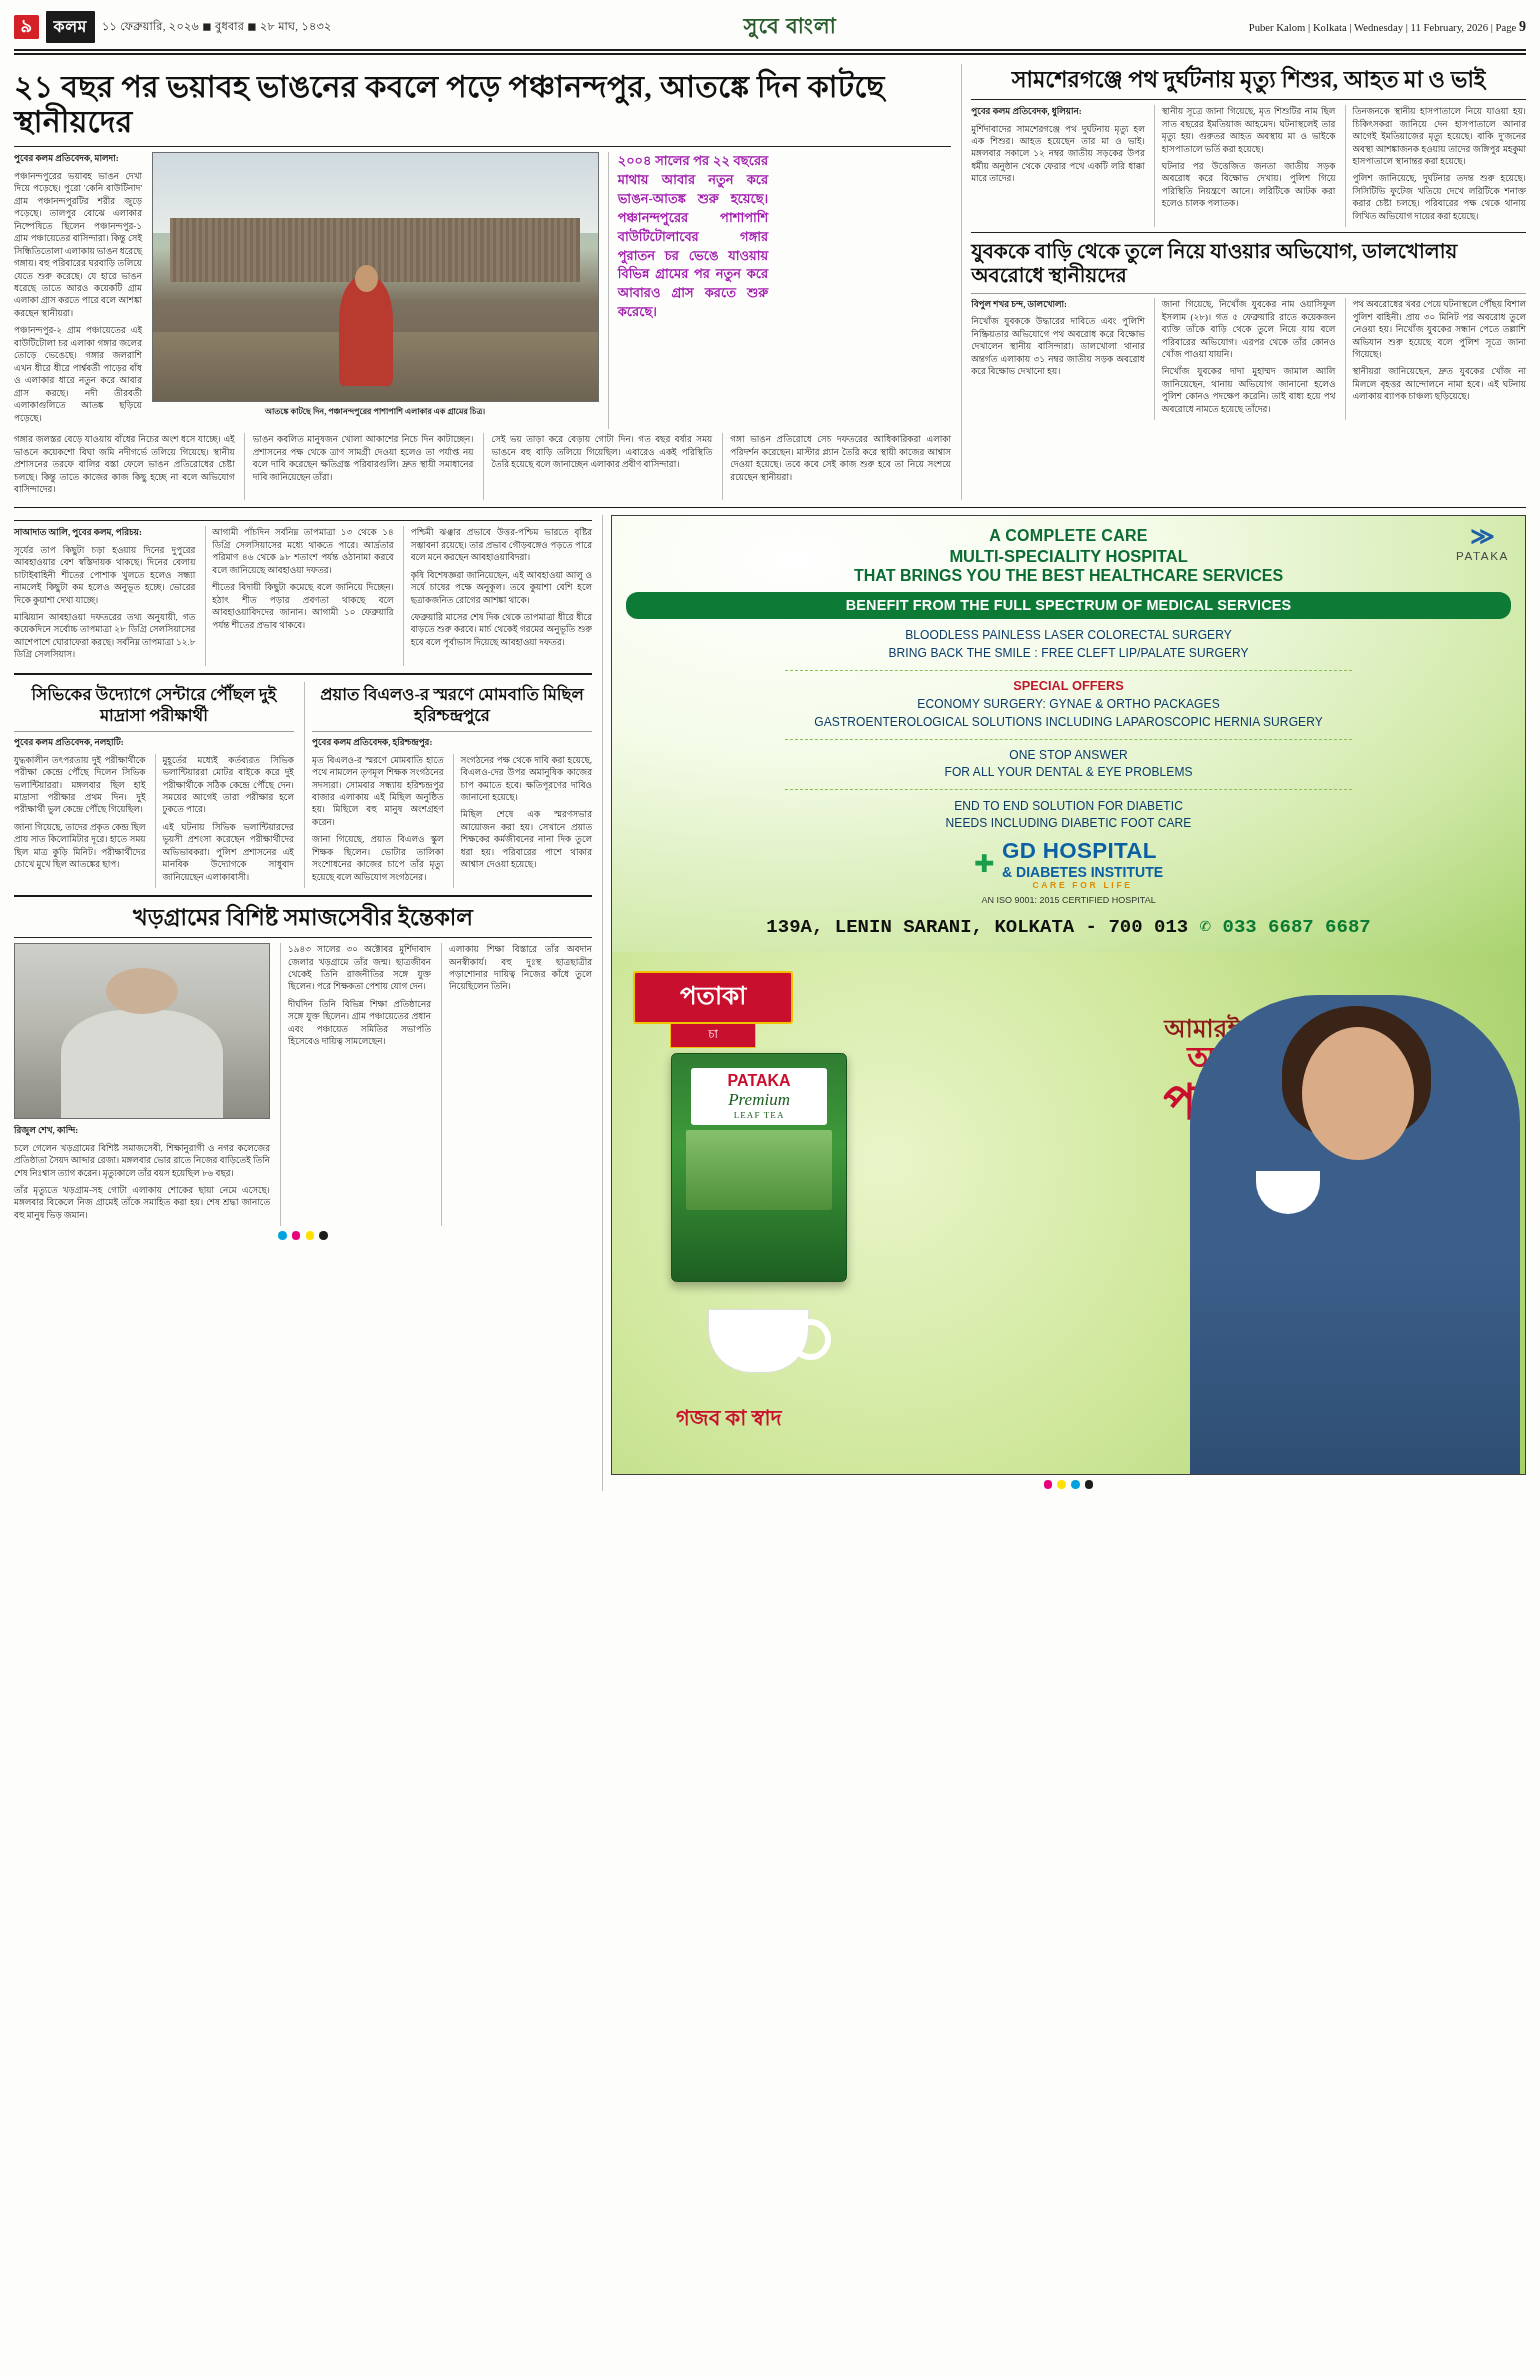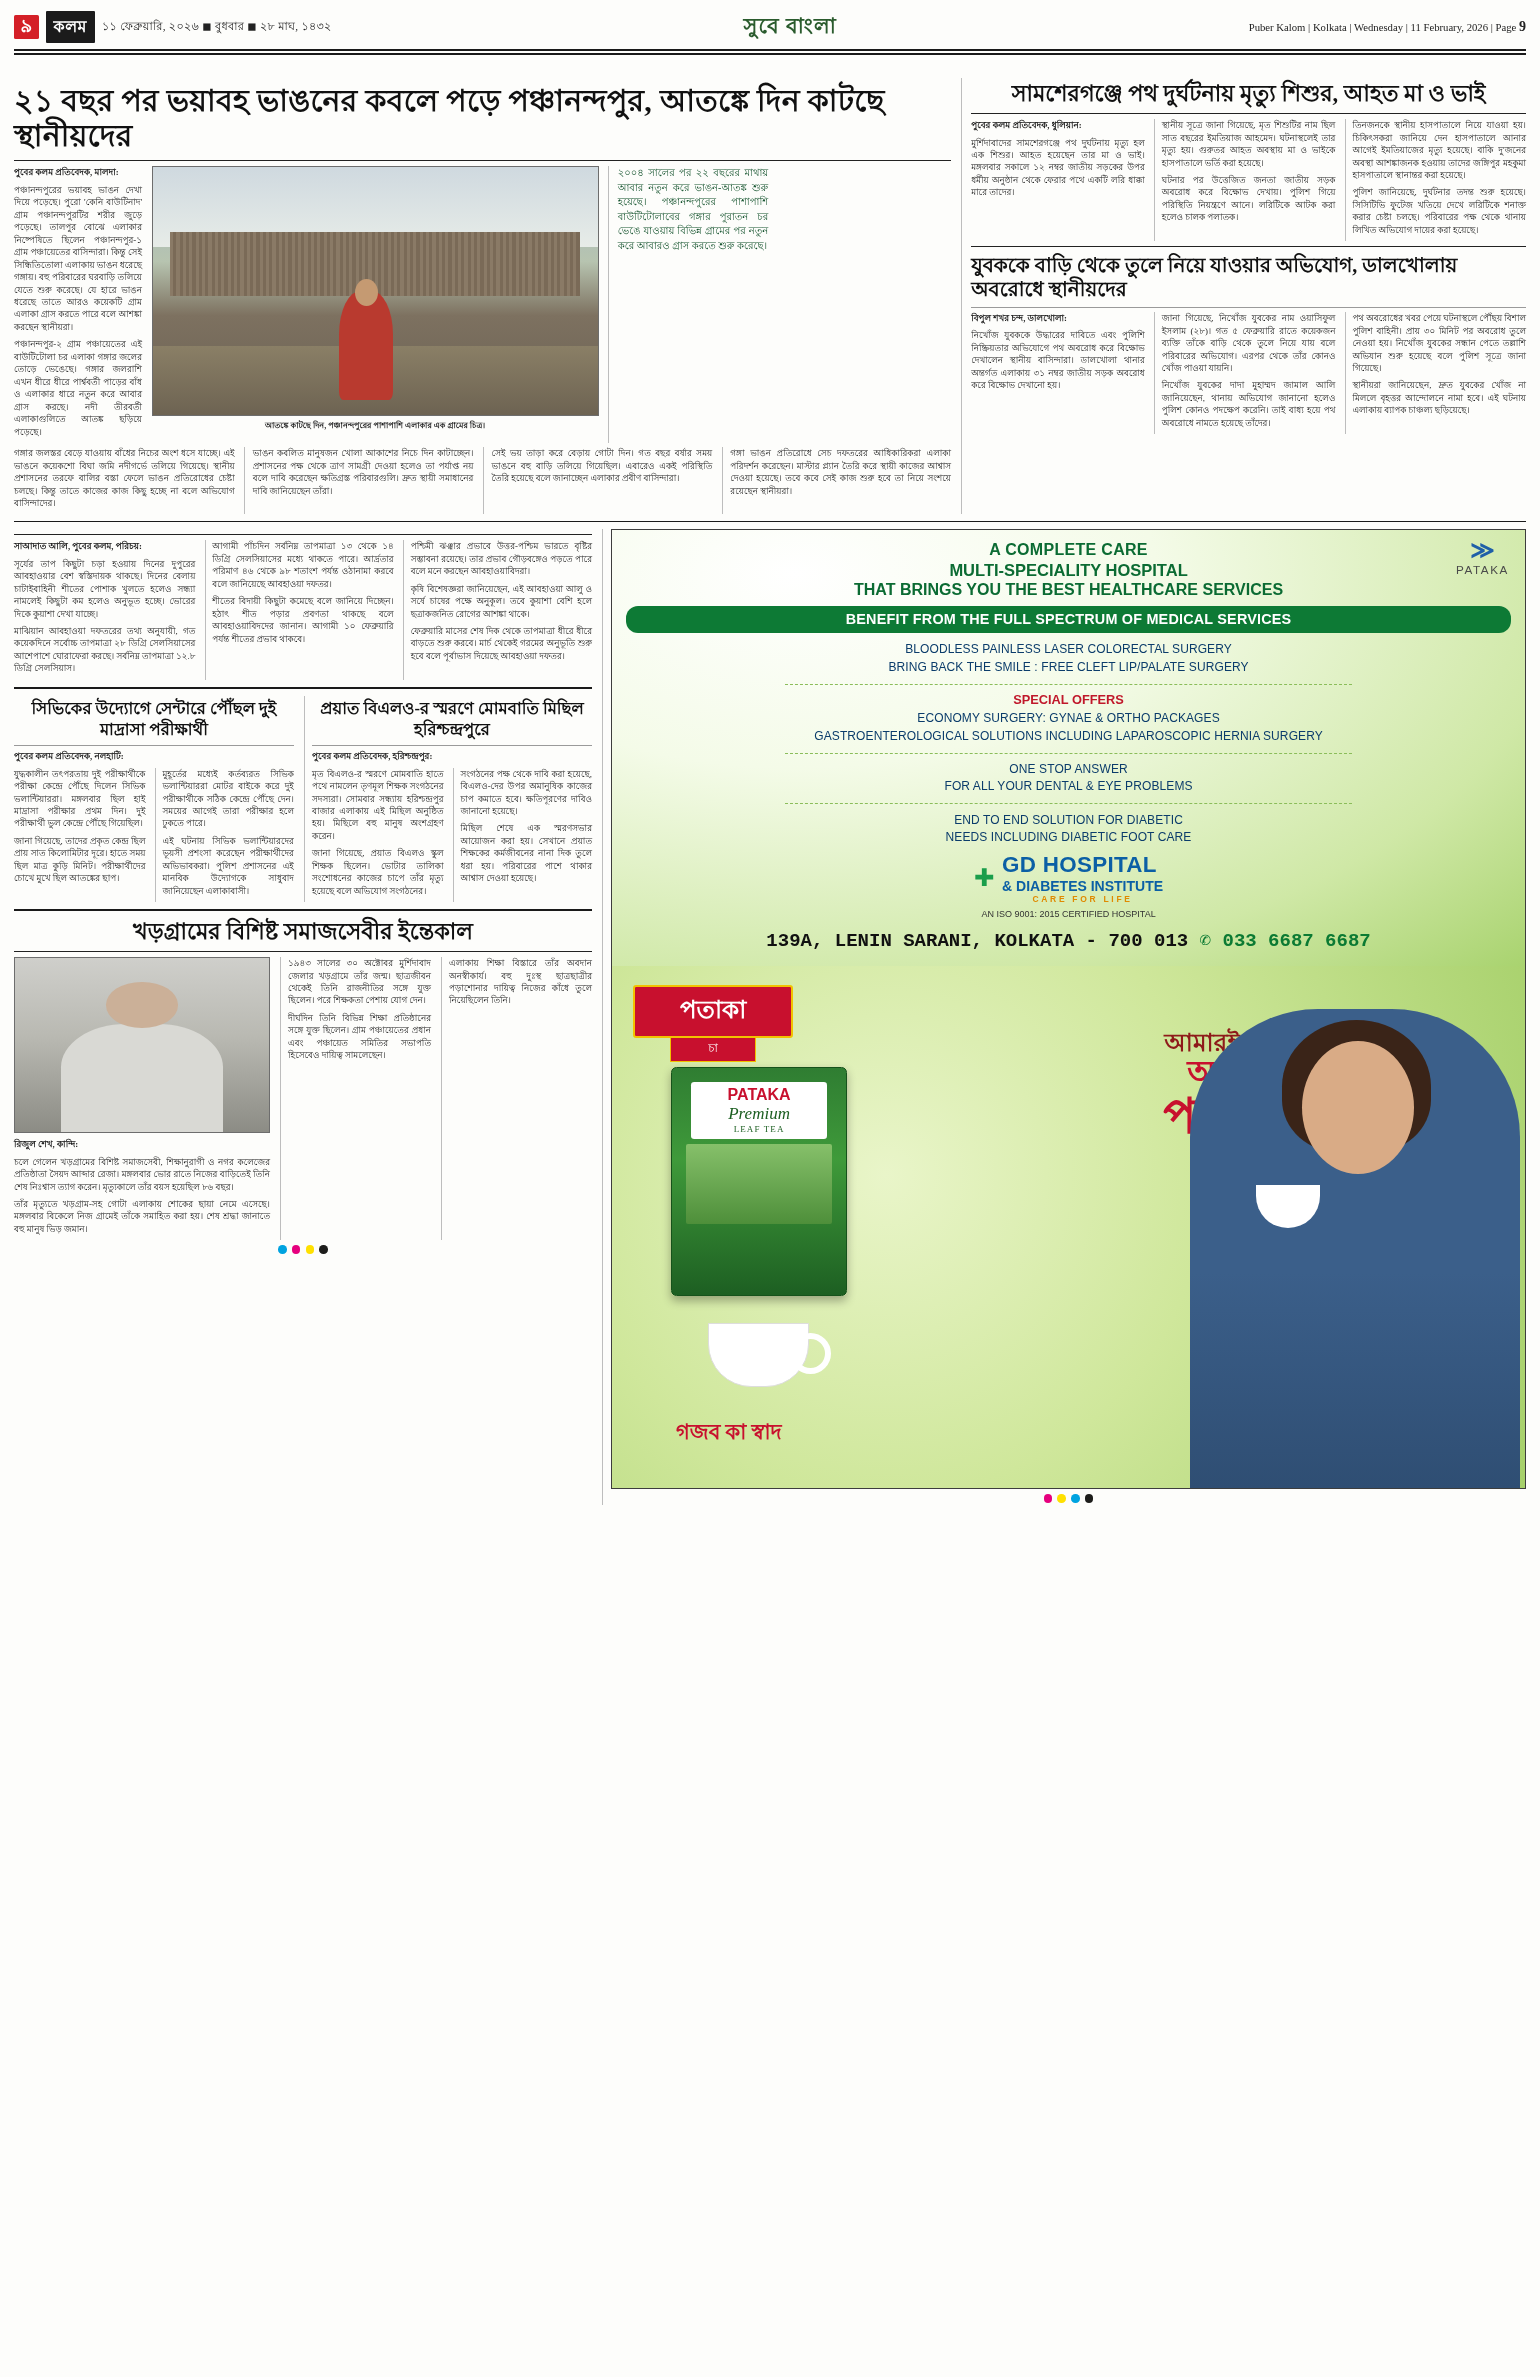--- a/index.html
+++ b/index.html
@@ -70,22 +70,22 @@
   h3.headline-xs {
     font-size: 16.5px; line-height: 1.25; font-weight: bold;
     margin: 3.2px 0 4.3px 0; color:#111; text-align:center;
   }
   p.body {
     font-size: 8.8px; line-height: 1.42; text-align: justify;
     margin: 0 0 4.8px 0; color:#1b1b1b;
   }
   .byline { font-weight: bold; }
   .dek {
-    font-size: 10px; line-height: 1.45; font-weight: normal;
-    text-align: justify; color:#14532d;
+    font-size: 13px; line-height: 1.45; font-weight: bold;
+    text-align: justify; color:#a21caf;
   }
 
   .photo {
     width:100%;
     background: linear-gradient(180deg,#9fb6c4 0%,#b7c4b0 38%,#7d7160 60%,#6a6052 100%);
     border: 0.5px solid #6d6d6d;
     position: relative;
     overflow: hidden;
   }
   .photo .sky { position:absolute; left:0; right:0; top:0; height:32%;
@@ -212,21 +212,21 @@
       <div class="mast-date">১১ ফেব্রুয়ারি, ২০২৬ ◼ বুধবার ◼ ২৮ মাঘ, ১৪৩২</div>
     </div>
     <div class="mast-center">সুবে বাংলা</div>
     <div class="mast-right">
       <span>Puber Kalom | Kolkata | Wednesday | 11 February, 2026 | Page</span>
       <b>9</b>
     </div>
   </div>
   <div class="rule-thin"></div>
 
-  <div class="cols" style="margin-top:23px;">
+  <div class="cols" style="margin-top:9px;">
 
     <div style="flex: 0 0 937px;">
       <h1 class="headline">২১ বছর পর ভয়াবহ ভাঙনের কবলে পড়ে পঞ্চানন্দপুর, আতঙ্কে দিন কাটছে স্থানীয়দের</h1>
       <div class="hl"></div>
 
       <div class="cols">
         <div class="col" style="flex:0 0 128px;">
           <p class="body">
             <span class="byline">পুবের কলম প্রতিবেদক, মালদা:</span>
           </p>

